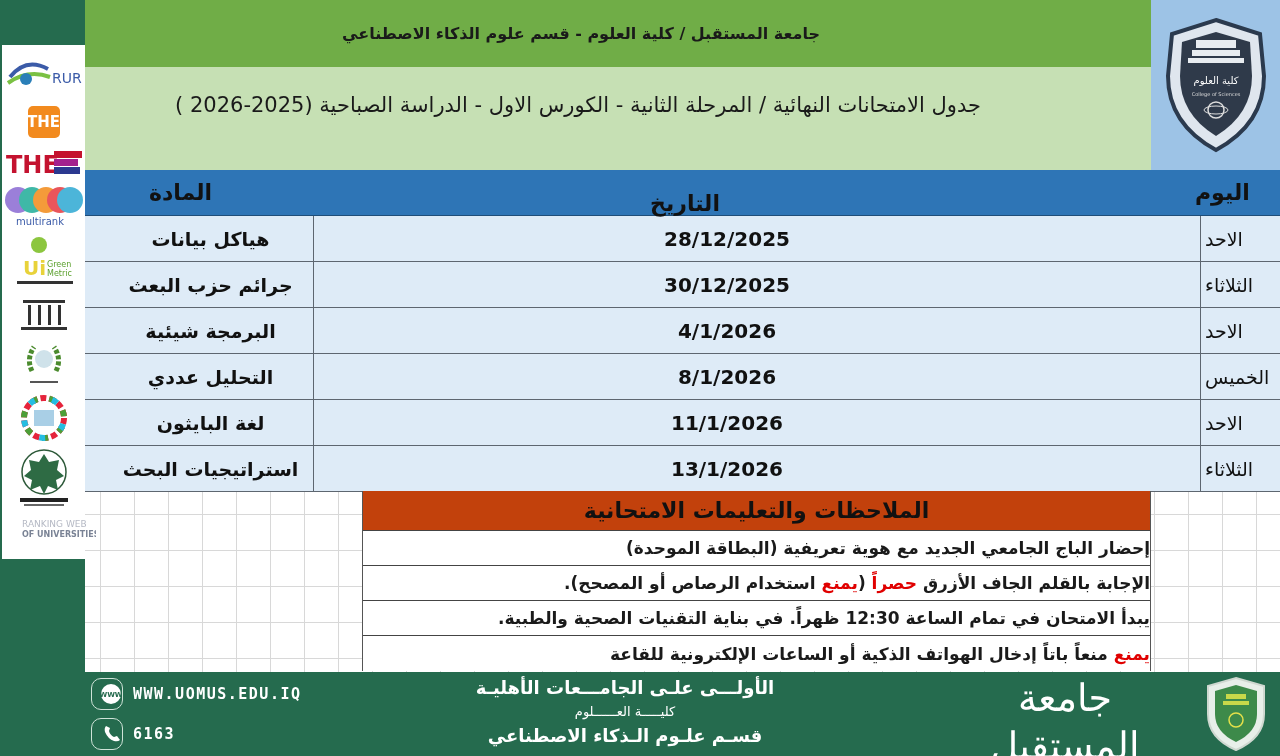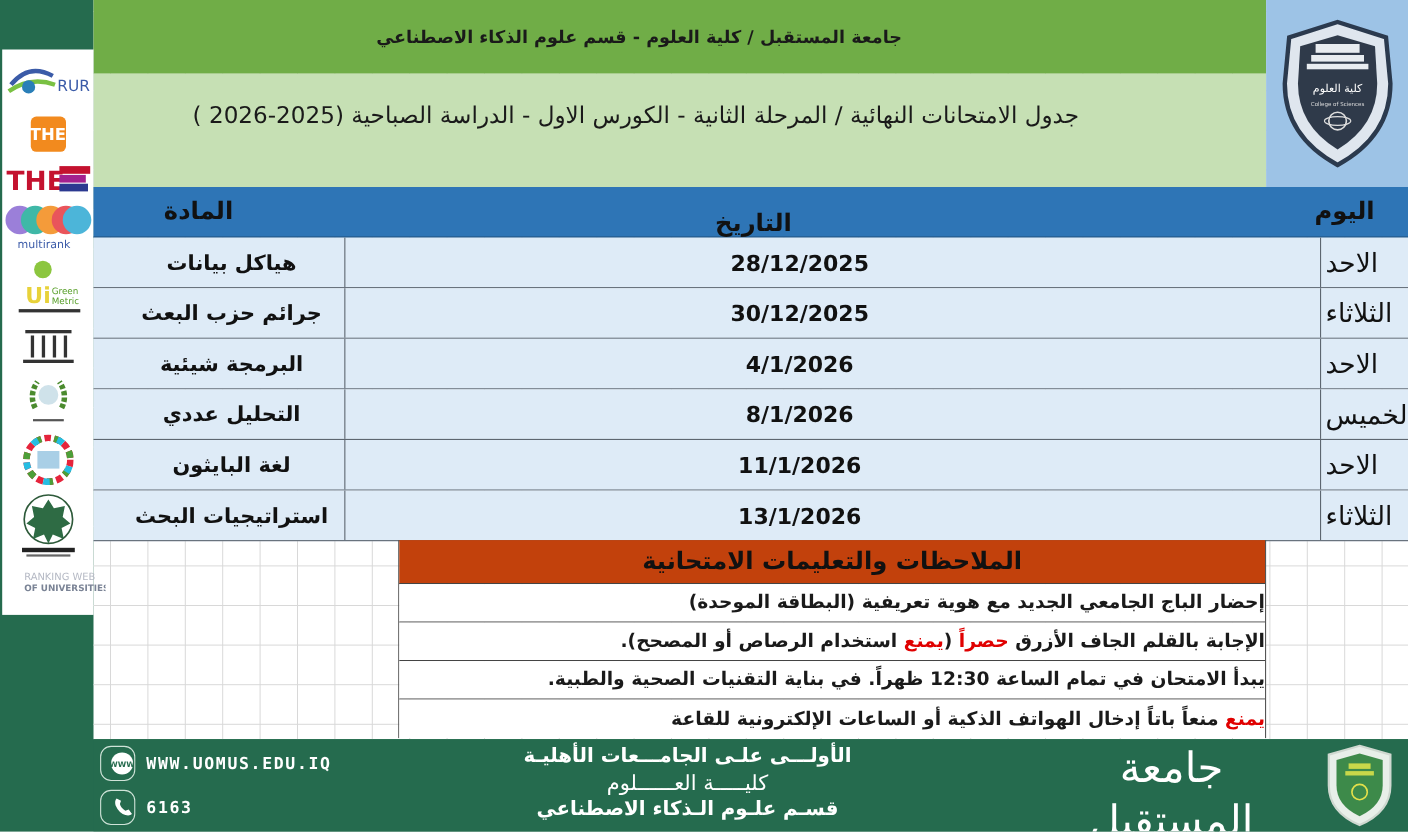--- a/index.html
+++ b/index.html
@@ -70,21 +70,21 @@
       display: flex; align-items: center;
     }
     .row {
       height: 46px; display: flex; direction: rtl;
       background: #deebf7;
       border-bottom: 1.5px solid #5d6670;
     }
     .cell-day {
       width: 80px; border-left: 1.5px solid #5d6670;
       display: flex; align-items: center; justify-content: flex-end;
-      padding-left: 4px; font-size: 24px; color: #111;
+      padding-left: 4px; font-size: 19px; color: #111;
     }
     .cell-date {
       width: 887px; border-left: 1.5px solid #5d6670;
       display: flex; align-items: center; justify-content: center;
       font-weight: bold; font-size: 20px; color: #111;
       padding-right: 60px;
     }
     .cell-subject {
       width: 209px; display: flex; align-items: center; justify-content: center;
       font-weight: bold; font-size: 19px; color: #111; white-space: nowrap;
@@ -126,21 +126,21 @@
     }
     .contact-text {
       font-family: "DejaVu Sans Mono", "Liberation Mono", monospace;
       font-weight: bold; font-size: 15px; letter-spacing: 1.5px; color: #fff;
     }
     .foot-motto {
       position: absolute; left: 340px; top: 4px; width: 400px;
       text-align: center; direction: rtl; line-height: 24px;
     }
     .foot-motto .m1 { font-weight: bold; font-size: 18px; letter-spacing: 2px; }
-    .foot-motto .m2 { font-size: 19px; letter-spacing: 3px; }
+    .foot-motto .m2 { font-size: 13px; letter-spacing: 3px; }
     .foot-motto .m3 { font-weight: bold; font-size: 18px; letter-spacing: 2px; }
     .foot-brand {
       position: absolute; right: 90px; top: 2px; width: 250px; text-align: center;
     }
     .brand-ar {
       font-family: "DejaVu Serif", "Liberation Serif", serif;
       font-size: 38px; direction: rtl; line-height: 48px; color: #fff;
     }
     .foot-crest {
       position: absolute; right: 12px; top: 4px; width: 64px; height: 76px;

